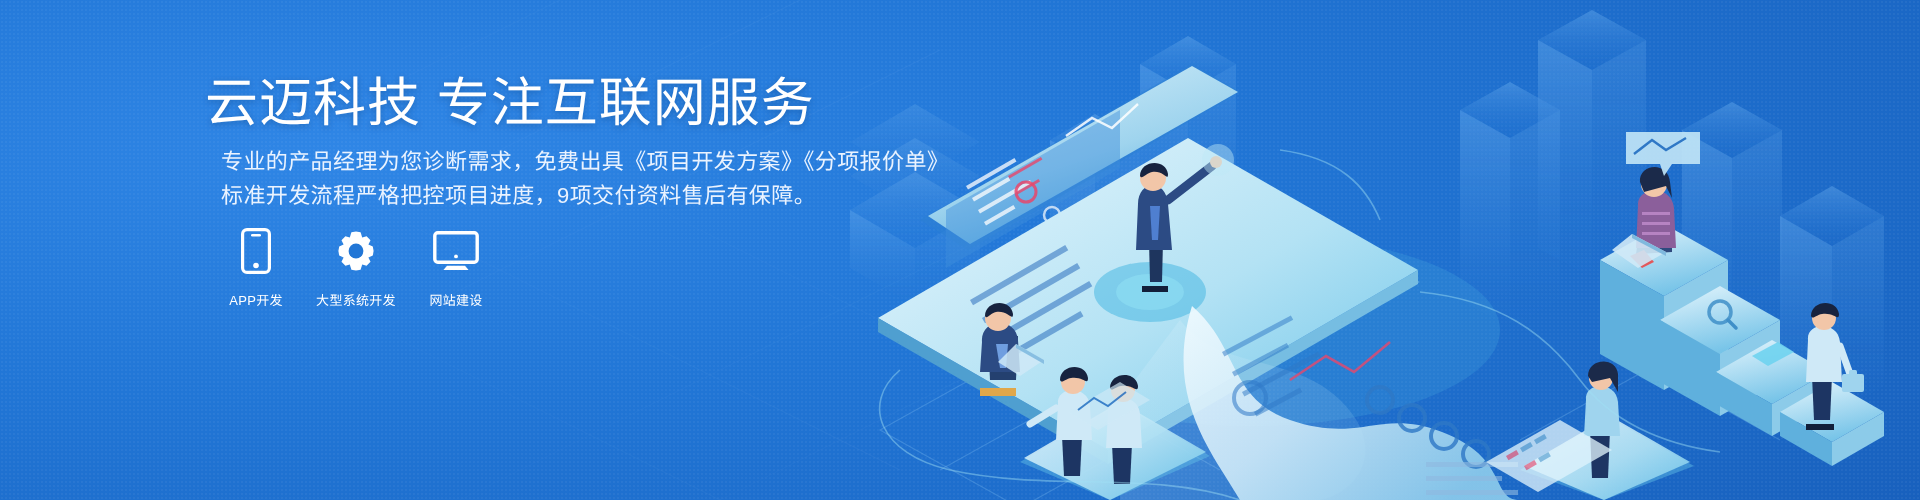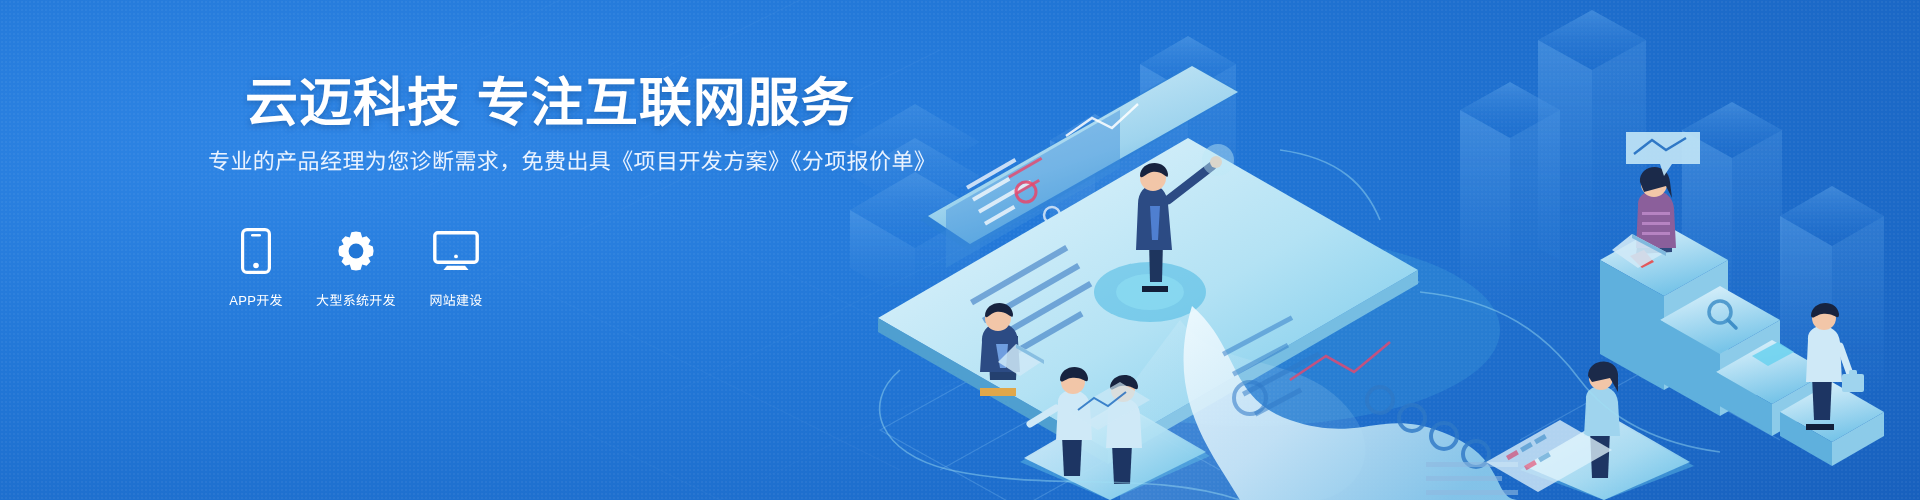--- a/index.html
+++ b/index.html
@@ -51,31 +51,30 @@
     left:205px; top:0;
     width:760px; height:500px;
     z-index:4;
   }
 
   .title{
     position:absolute;
     left:0; top:72px;
     font-size:53px;
     line-height:62px;
-    font-weight:bold;
+    font-weight:normal;
     color:#ffffff;
     letter-spacing:1px;
     white-space:nowrap;
     text-shadow:0 2px 6px rgba(7,46,95,.30);
-    margin-left:40px;
   }
 
   .subtitle{
     position:absolute;
-    left:3px; top:145px;
+    left:16px; top:145px;
     width:720px;
   }
   .sub-line{
     font-size:22px;
     line-height:34px;
     color:#eaf3ff;
     white-space:nowrap;
     letter-spacing:.4px;
   }
 
@@ -399,20 +398,21 @@
       <path d="M460 150 C520 158 546 186 560 220"></path>
     </g>
   </svg>
 
   <div class="content">
 
     <h1 class="title">云迈科技 专注互联网服务</h1>
 
     <div class="subtitle">
       <div class="sub-line">专业的产品经理为您诊断需求，免费出具《项目开发方案》《分项报价单》</div>
+      <div class="sub-line">标准开发流程严格把控项目进度，9项交付资料售后有保障。</div>
     </div>
 
     <div class="services">
 
       <div class="service">
         <span class="ico">
           <svg width="30" height="46" viewBox="0 0 30 46">
             <rect x="1.6" y="1.6" width="26.8" height="42.8" rx="4.4" ry="4.4" fill="none" stroke="#ffffff" stroke-width="3.2"></rect>
             <rect x="10" y="6" width="10" height="2.6" rx="1.3" fill="#ffffff"></rect>
             <circle cx="15" cy="37.5" r="2.8" fill="#ffffff"></circle>

